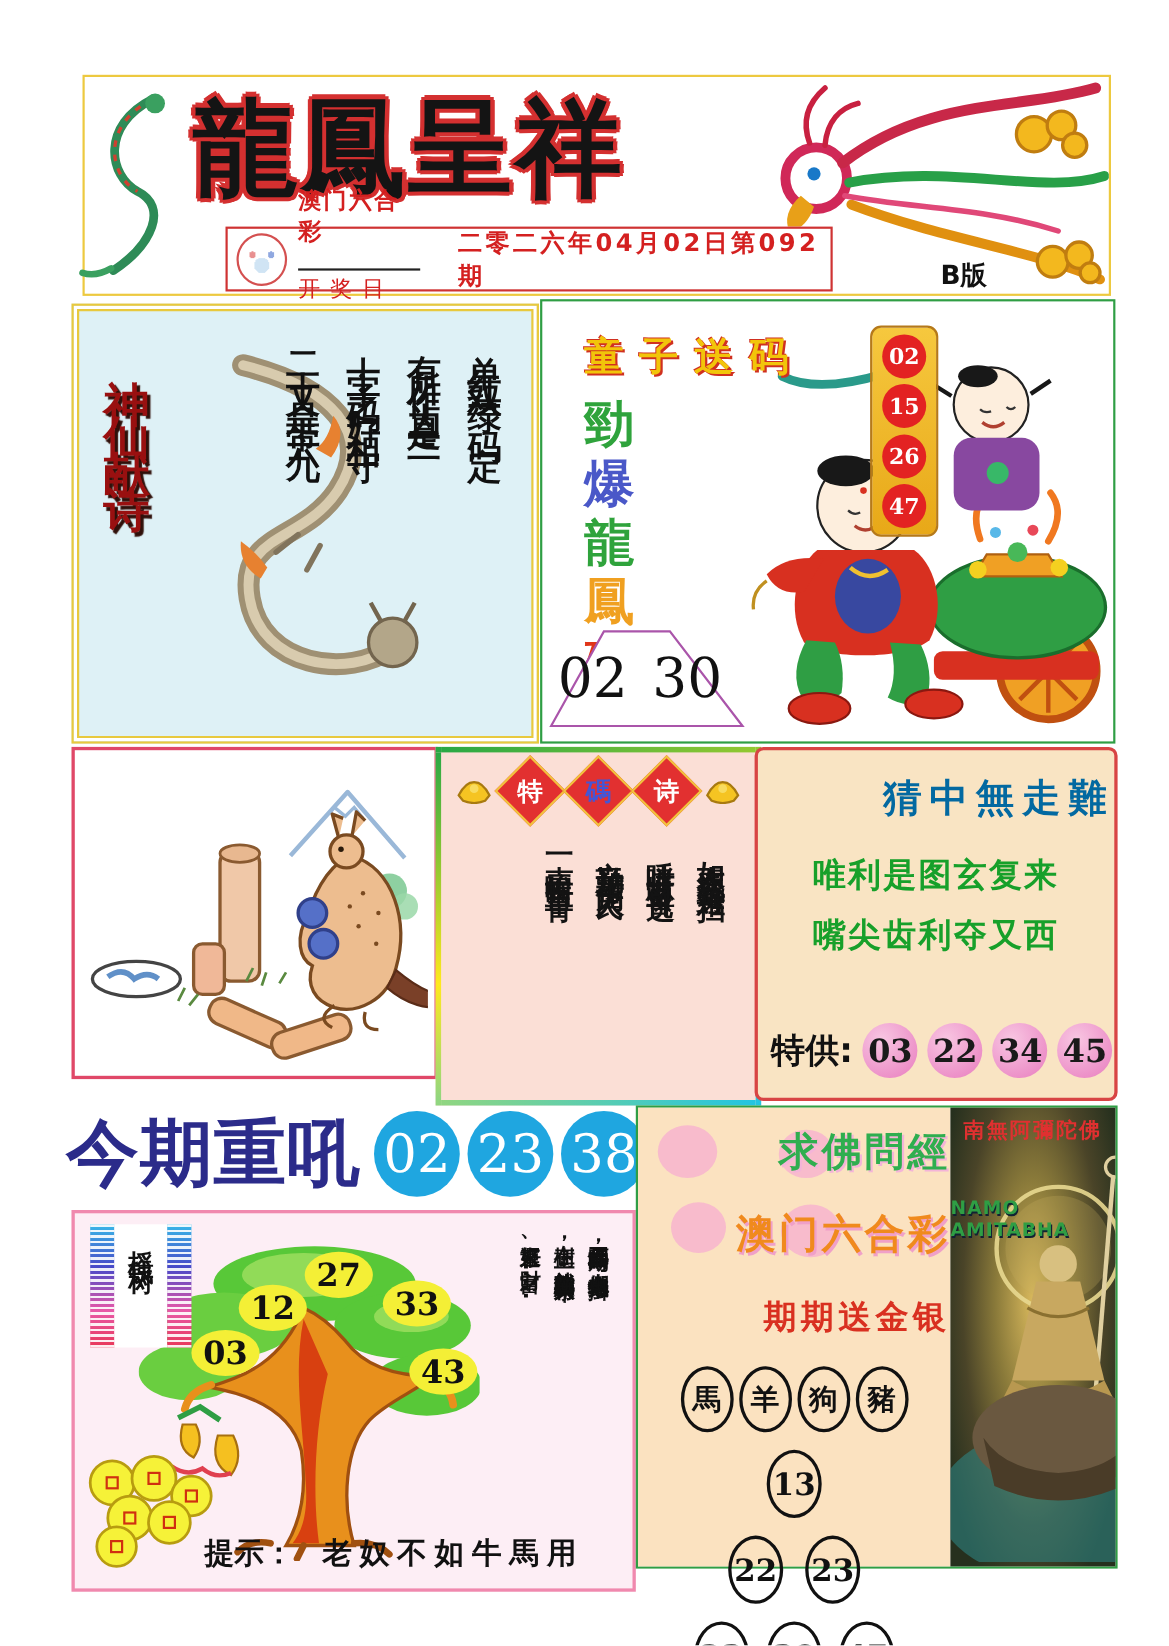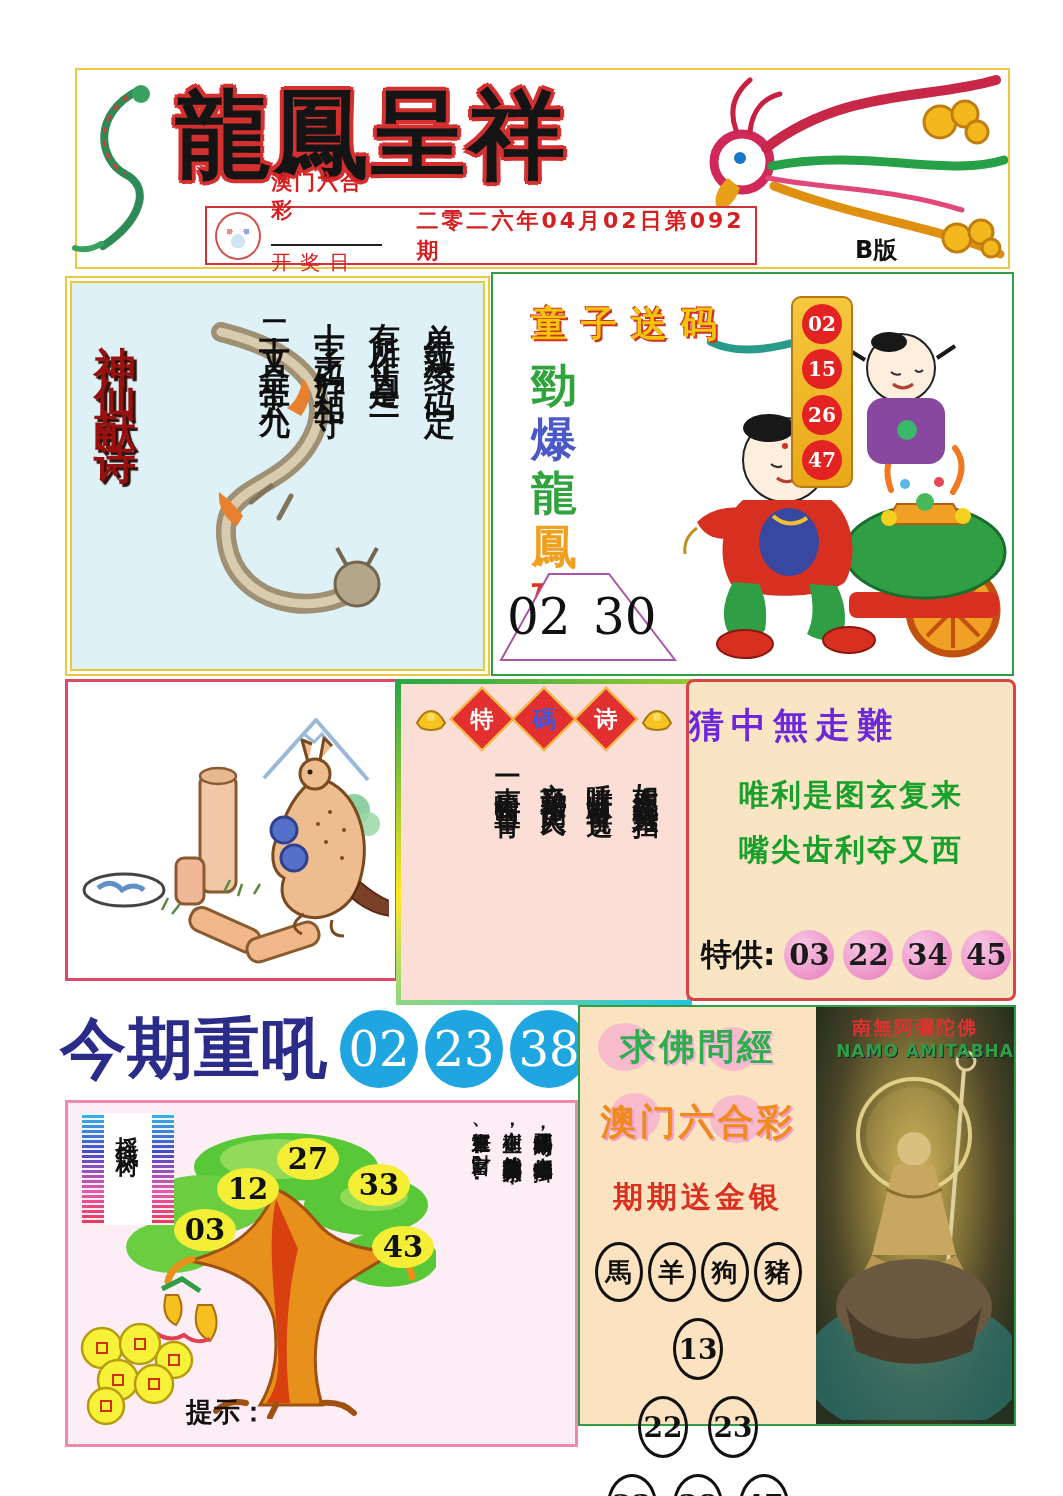--- a/index.html
+++ b/index.html
@@ -61,21 +61,21 @@
     display:flex;align-items:center;justify-content:center;margin:0 5px;}
   .diamond span{transform:rotate(-45deg);font-size:23px;font-weight:bold;color:#fff;}
   .diamond .blue{color:#4356d6;}
   #special-cols{left:12px;right:12px;top:78px;bottom:10px;writing-mode:vertical-rl;
     font-size:26px;font-weight:bold;color:#131313;}
   #special-cols div{margin:0 11px;letter-spacing:5px;}
 
   
   #guess-box{left:686px;top:679px;width:324px;height:316px;background:#f9e4c3;
     border:3px solid #d84444;border-radius:8px;}
-  #guess-title{margin-top:20px;text-align:left;font-size:35px;font-weight:bold;color:#6d28d9;letter-spacing:7px;}
+  #guess-title{margin-top:20px;text-align:right;font-size:35px;font-weight:bold;color:#0369a1;letter-spacing:7px;}
   .guess-line{text-align:center;color:#17a02a;font-size:30px;font-weight:bold;letter-spacing:2px;}
   #guess-line-1{margin-top:26px;}
   #guess-line-2{margin-top:14px;}
   #offer-row{position:absolute;bottom:18px;left:12px;display:flex;align-items:center;gap:9px;}
   #offer-label{font-size:31px;font-weight:bold;color:#111;}
   .pink-ball{width:50px;height:50px;border-radius:50%;background:radial-gradient(circle at 35% 30%,#f8c6e2,#e87cbe);
     color:#1a1a1a;font-size:29px;font-weight:bold;font-family:"DejaVu Serif",serif;
     display:flex;align-items:center;justify-content:center;}
 
   
@@ -100,41 +100,41 @@
     font-family:"DejaVu Serif",serif;color:#111;}
   #story-cols{right:12px;top:14px;height:302px;writing-mode:vertical-rl;font-size:19px;
     font-weight:bold;color:#111;line-height:1.15;}
   #story-cols div{margin:0 9px;letter-spacing:1px;}
   #tip-row{position:absolute;left:118px;bottom:14px;display:flex;gap:26px;align-items:baseline;}
   #tip-label{font-size:27px;font-weight:bold;color:#111;}
   #tip-text{font-size:27px;font-weight:bold;color:#111;letter-spacing:7px;}
 
   
   #buddha-box{left:578px;top:1005px;width:434px;height:417px;border:2px solid #2f9e44;display:flex;}
-  #buddha-left{width:236px;background:#fbe2c0;position:relative;text-align:center;padding-top:16px;box-sizing:border-box;}
+  #buddha-left{width:284px;background:#fbe2c0;position:relative;text-align:right;padding-top:16px;box-sizing:border-box;}
   .flower{position:absolute;border-radius:50%;background:#f6a6d2;opacity:.65;}
   #ask-line-1{position:relative;font-size:36px;font-weight:900;color:#2fae4f;letter-spacing:3px;
     text-shadow:2px 2px 0 #f4b4d8;}
   #ask-line-2{position:relative;font-size:36px;font-weight:900;color:#f08a1d;letter-spacing:3px;margin-top:26px;
     text-shadow:2px 2px 0 #f0a0c8;}
   #ask-line-3{position:relative;font-size:30px;font-weight:bold;color:#d93020;letter-spacing:4px;margin-top:30px;}
   #zodiac-row{margin-top:24px;display:flex;justify-content:center;gap:5px;}
   .zodiac{width:42px;height:54px;border:3px solid #111;border-radius:50%;display:flex;
     align-items:center;justify-content:center;font-size:26px;font-weight:900;color:#111;}
   .num-oval{width:44px;height:56px;border:3px solid #111;border-radius:50%;display:flex;
     align-items:center;justify-content:center;font-size:28px;font-weight:bold;
     font-family:"DejaVu Serif",serif;color:#111;background:transparent;}
   .num-row{display:flex;justify-content:center;margin-top:16px;}
   #num-row-2{gap:20px;} #num-row-3{gap:16px;}
   #buddha-right{flex:1;position:relative;overflow:hidden;
     background:radial-gradient(ellipse at 50% 42%,#d8b85c 0%,#8a7a3a 32%,#4a4428 60%,#26301e 85%);}
   #buddha-cn{position:relative;z-index:3;margin-top:8px;text-align:center;color:#e03030;
     font-size:19px;font-weight:bold;letter-spacing:2px;}
-  #buddha-en{position:relative;z-index:3;text-align:right;color:#2f9e44;font-size:17px;font-weight:900;
-    letter-spacing:1px;text-shadow:1px 1px 0 #123;}
+  #buddha-en{position:relative;z-index:3;text-align:left;color:#2f9e44;font-size:17px;font-weight:900;
+    letter-spacing:1px;text-shadow:1px 1px 0 #123;margin-top:48px;}
   svg{display:block;}
 </style>
 </head>
 <body>
 
 <div id="page">
 
   <div id="header" class="abs">
     <svg class="abs" style="left:-16px;top:12px;" width="150" height="180" viewBox="0 0 150 180">
       <path d="M78,8 C30,32 38,78 64,92 C92,106 78,140 42,164" fill="none" stroke="#2e8b57" stroke-width="8" stroke-linecap="round"></path>
@@ -382,20 +382,21 @@
     <div class="tree-num" style="left:280px;top:61px;">33</div>
     <div class="tree-num" style="left:106px;top:106px;">03</div>
     <div class="tree-num" style="left:304px;top:123px;">43</div>
     <div id="story-cols" class="abs">
       <div>相傳三國時期，人們把錢幣掛</div>
       <div>在樹上，就能夠給自己及家人帶</div>
       <div>來好運、財富……</div>
     </div>
     <div id="tip-row">
       <span id="tip-label">提示：</span>
+      <span id="tip-text">老奴不如牛馬用</span>
     </div>
   </div>
 
   <div id="buddha-box" class="abs">
     <div id="buddha-left">
       <div class="flower" style="left:18px;top:16px;width:54px;height:48px;"></div>
       <div class="flower" style="left:128px;top:20px;width:50px;height:44px;"></div>
       <div class="flower" style="left:30px;top:86px;width:50px;height:46px;"></div>
       <div class="flower" style="left:130px;top:88px;width:54px;height:48px;"></div>
       <div id="ask-line-1">求佛問經</div>

